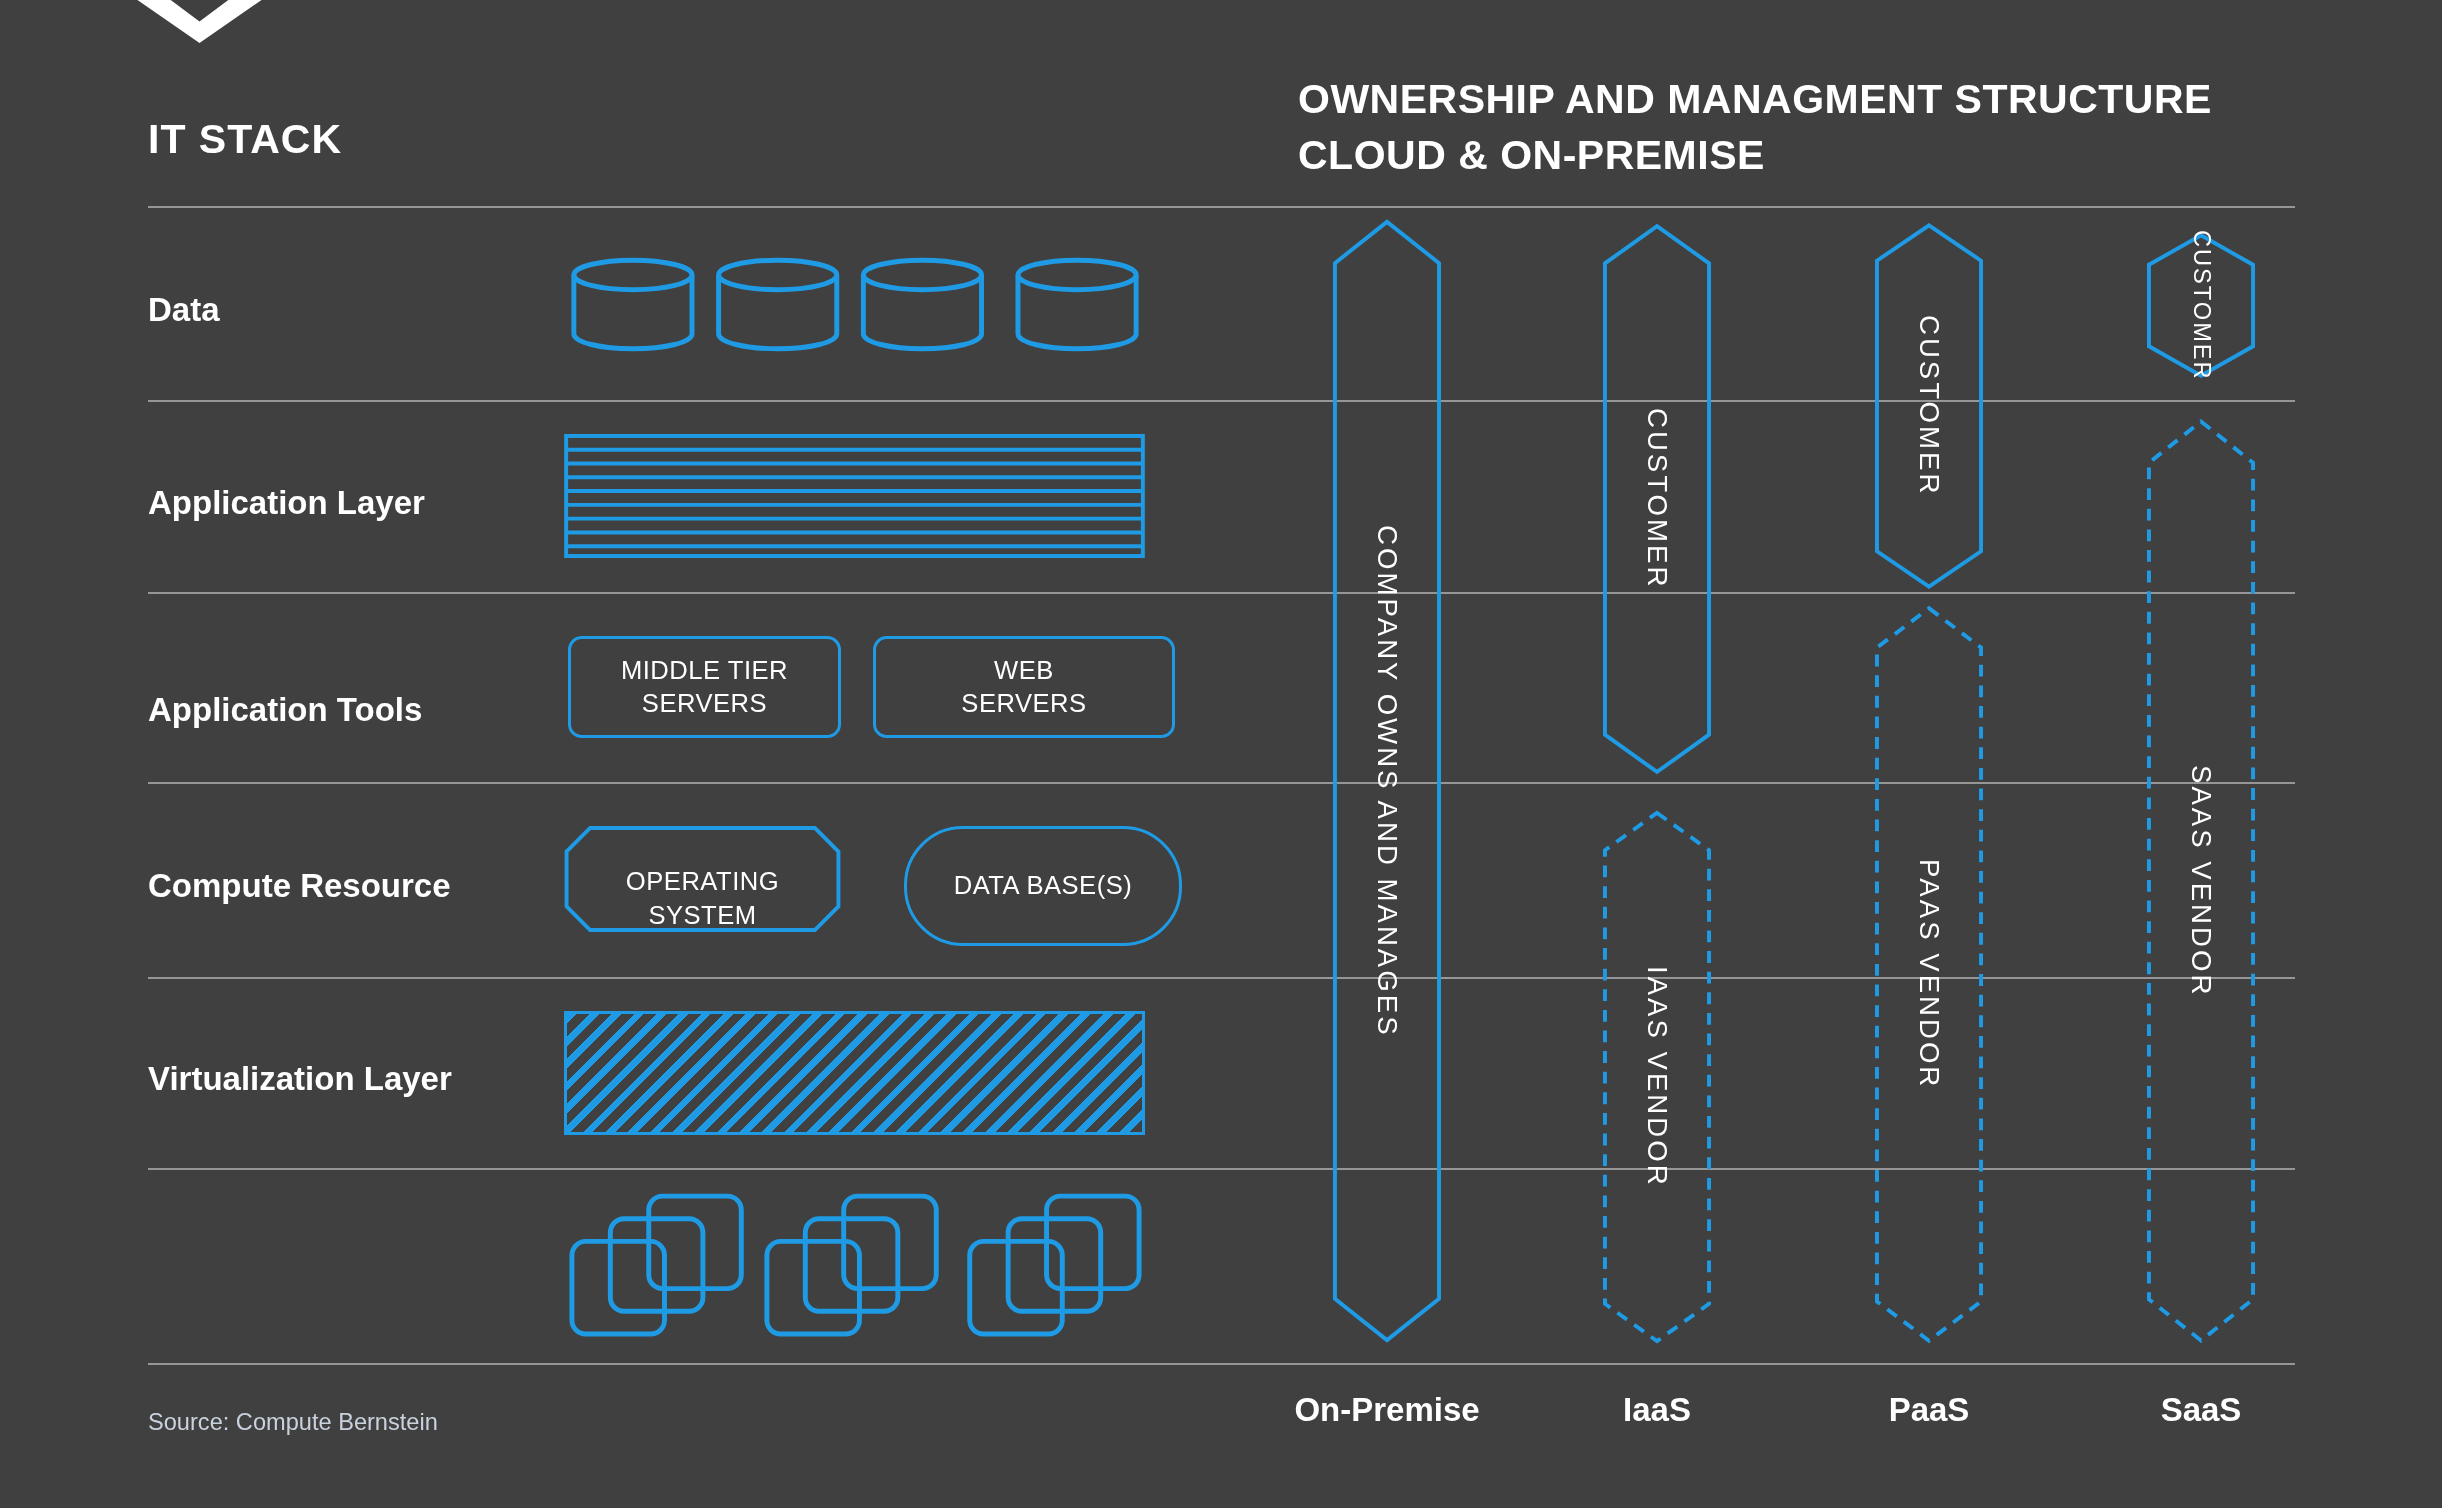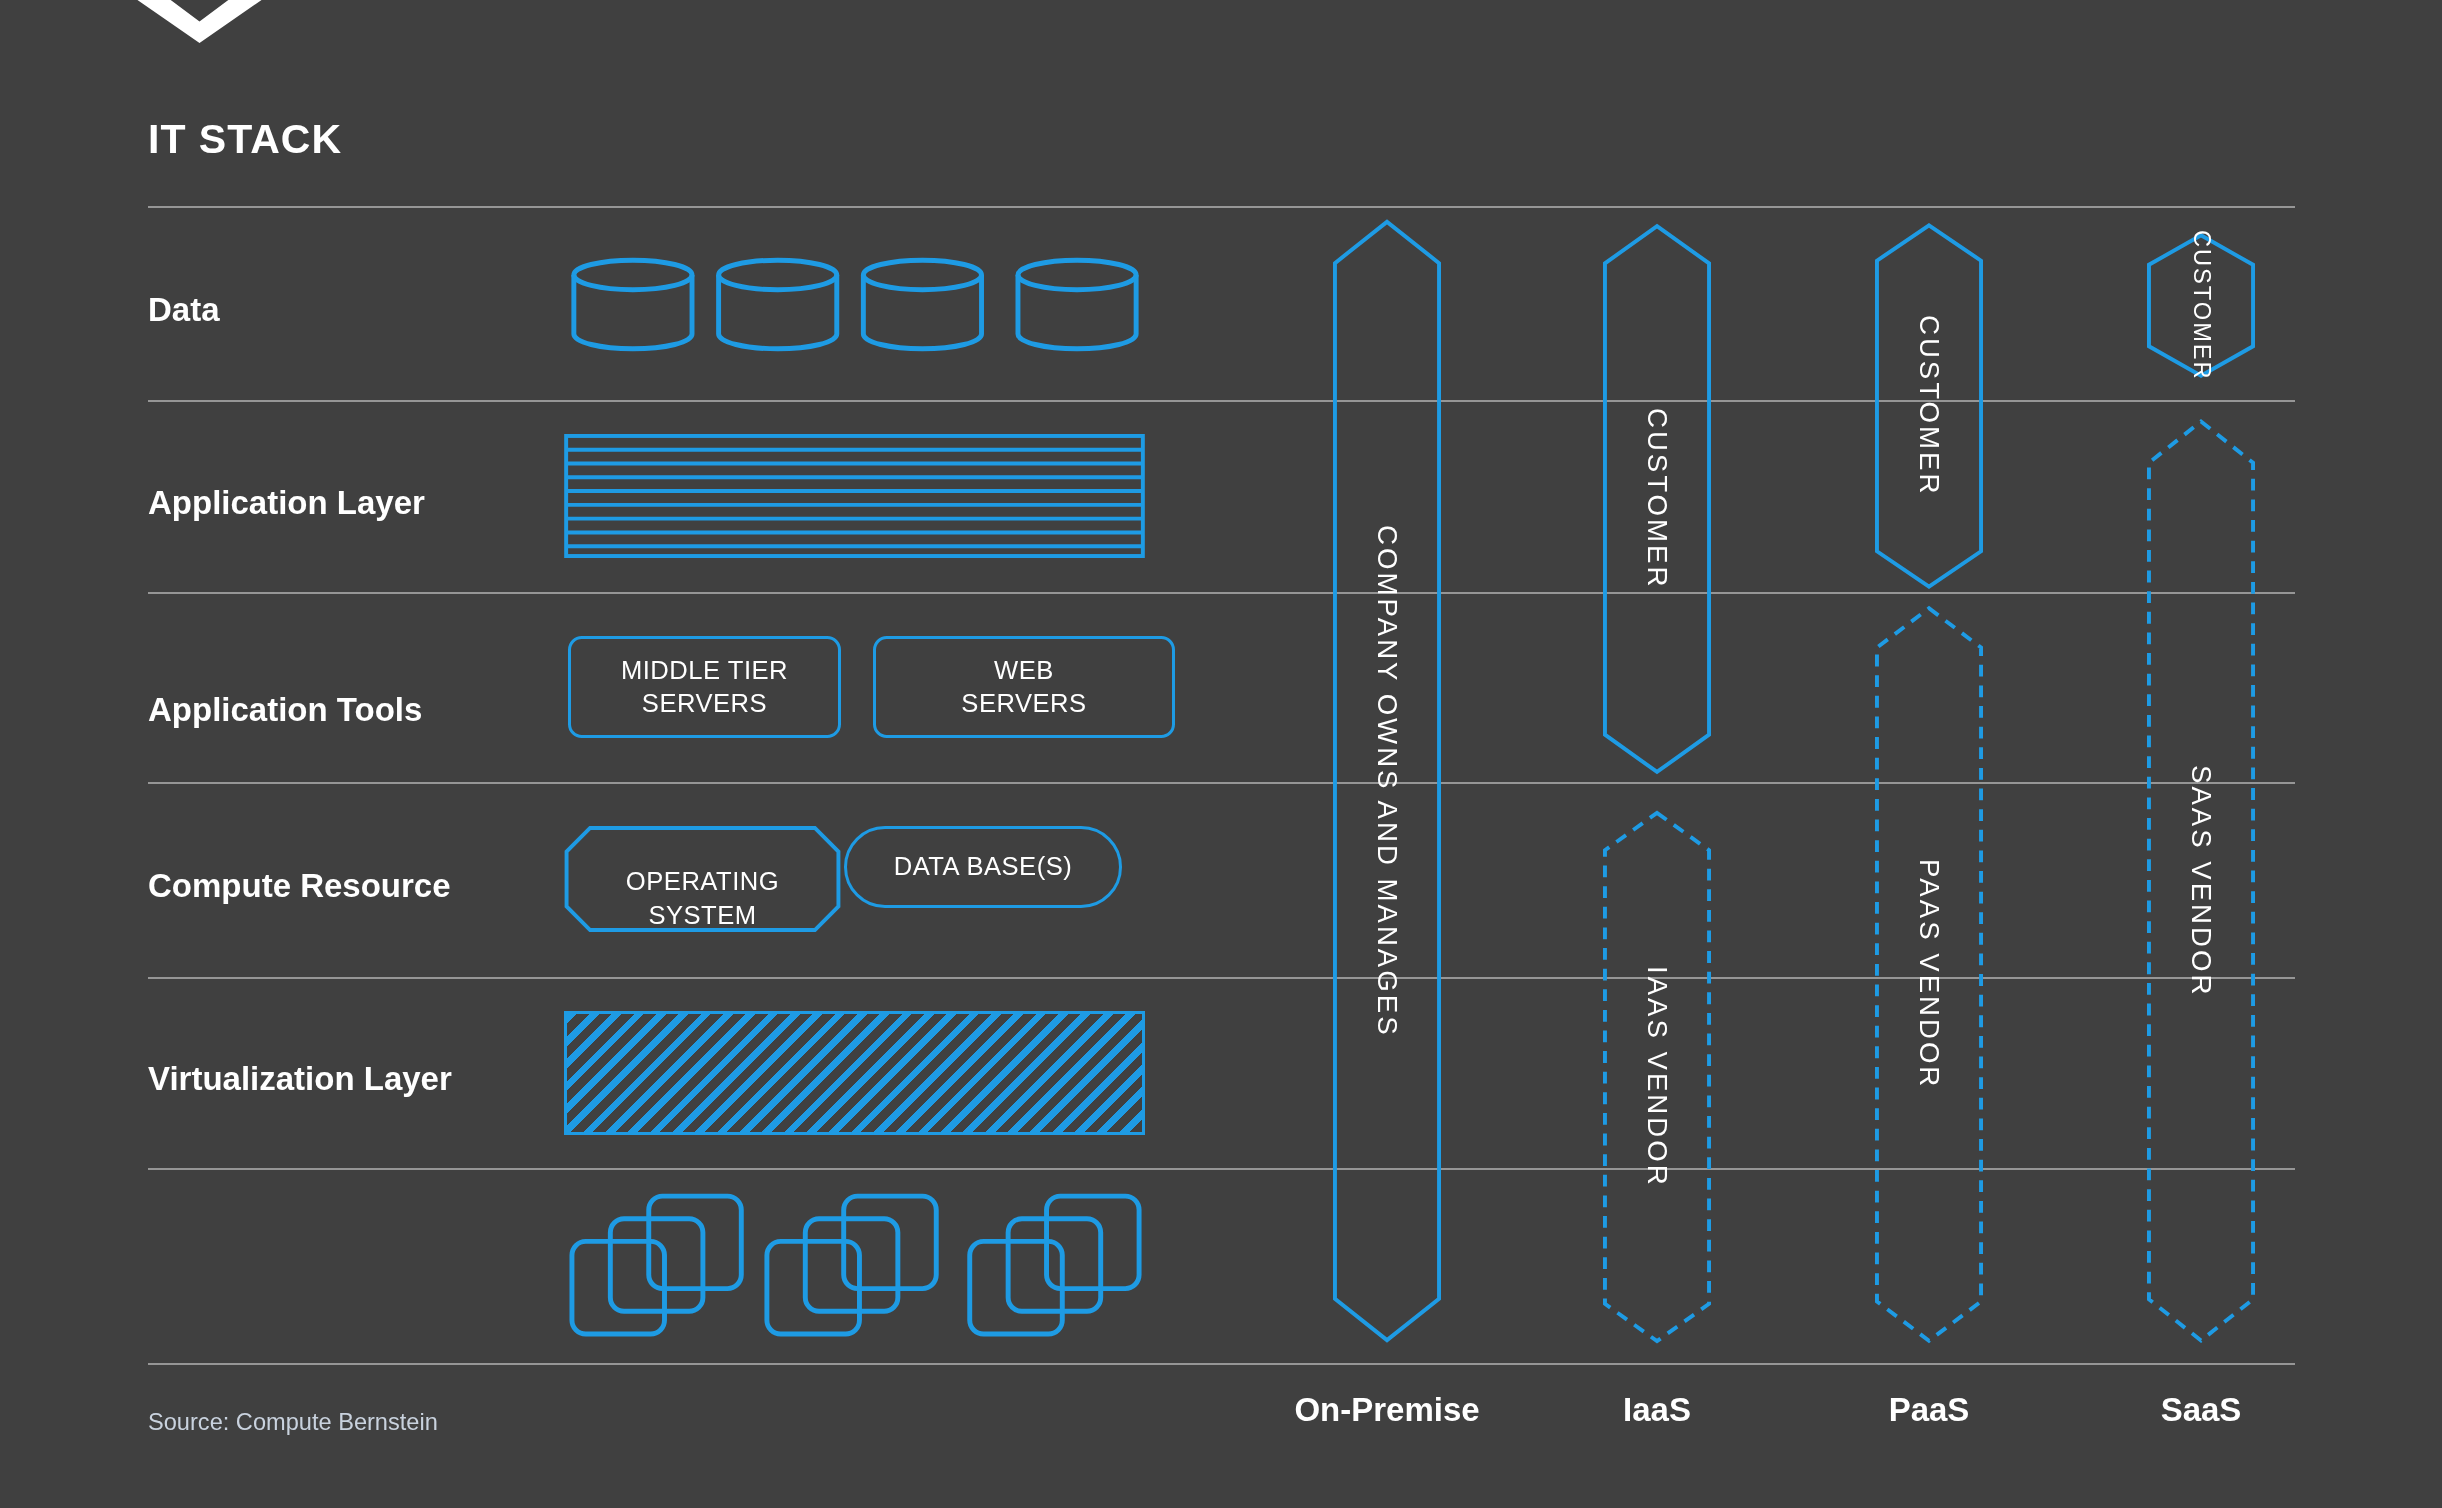--- a/index.html
+++ b/index.html
@@ -168,20 +168,24 @@
 </head>
 <body>
 
 <div class="canvas">
 
   <svg class="abs" style="left:137px;top:0" width="125" height="43" viewBox="0 0 127 44">
     <polygon points="0,0 34,0 63.5,22 93,0 127,0 63.5,44" fill="#ffffff"></polygon>
   </svg>
 
   <div class="title-left">IT STACK</div>
+  <div class="title-right">
+    <div>OWNERSHIP AND MANAGMENT STRUCTURE</div>
+    <div>CLOUD &amp; ON-PREMISE</div>
+  </div>
 
   <div class="divider" style="top:206px"></div>
   <div class="divider" style="top:400px"></div>
   <div class="divider" style="top:592px"></div>
   <div class="divider" style="top:782px"></div>
   <div class="divider" style="top:977px"></div>
   <div class="divider" style="top:1168px"></div>
   <div class="divider" style="top:1363px"></div>
 
   <div class="row-label" style="top:284px">Data</div>
@@ -232,21 +236,21 @@
     <svg width="277" height="106" viewBox="0 0 281 108">
       <polygon class="shape-line" points="26,2 255,2 279,26 279,82 255,106 26,106 2,82 2,26"></polygon>
     </svg>
     <div class="shape-overlay">
       <div class="box-label">
         <span>OPERATING</span><br>
         <span>SYSTEM</span>
       </div>
     </div>
   </div>
-  <div class="pill-box" style="left:844px;top:826px;width:278px;height:82px">
+  <div class="pill-box" style="left:904px;top:826px;width:278px;height:120px">
     <div class="box-label">
       <span>DATA BASE(S)</span>
     </div>
   </div>
 
   <div class="hatch" style="left:564px;top:1011px;width:581px;height:124px"></div>
 
   <svg class="abs" style="left:568px;top:1192px" width="577" height="148" viewBox="0 0 586 150">
     <defs>
       <g id="hwstack">

